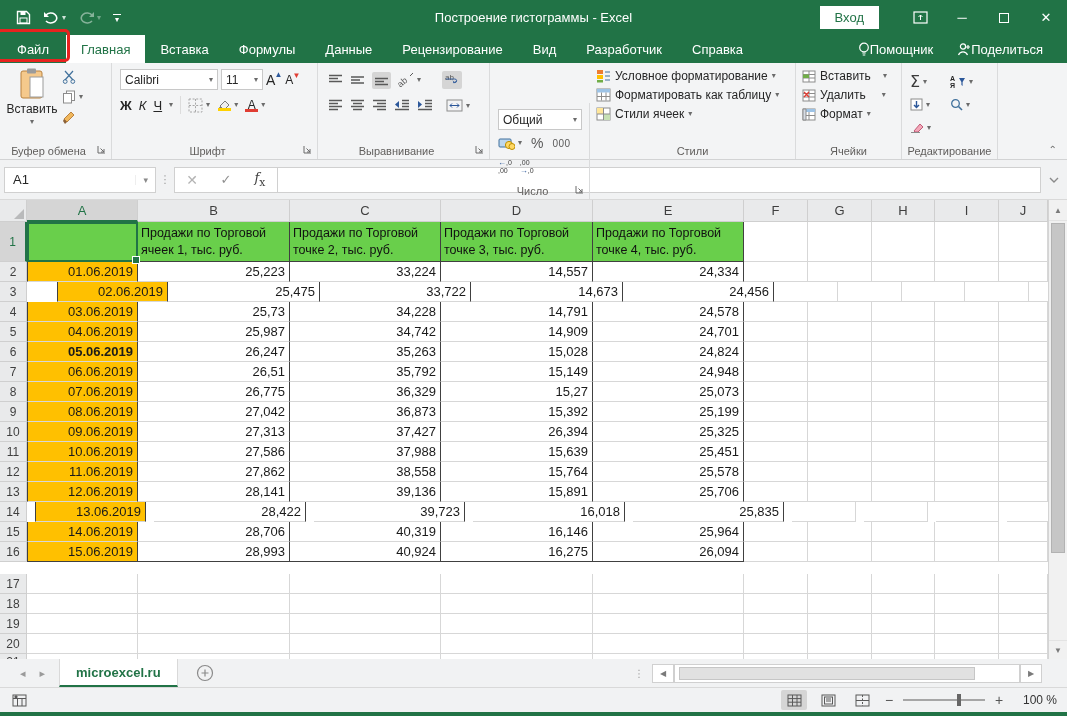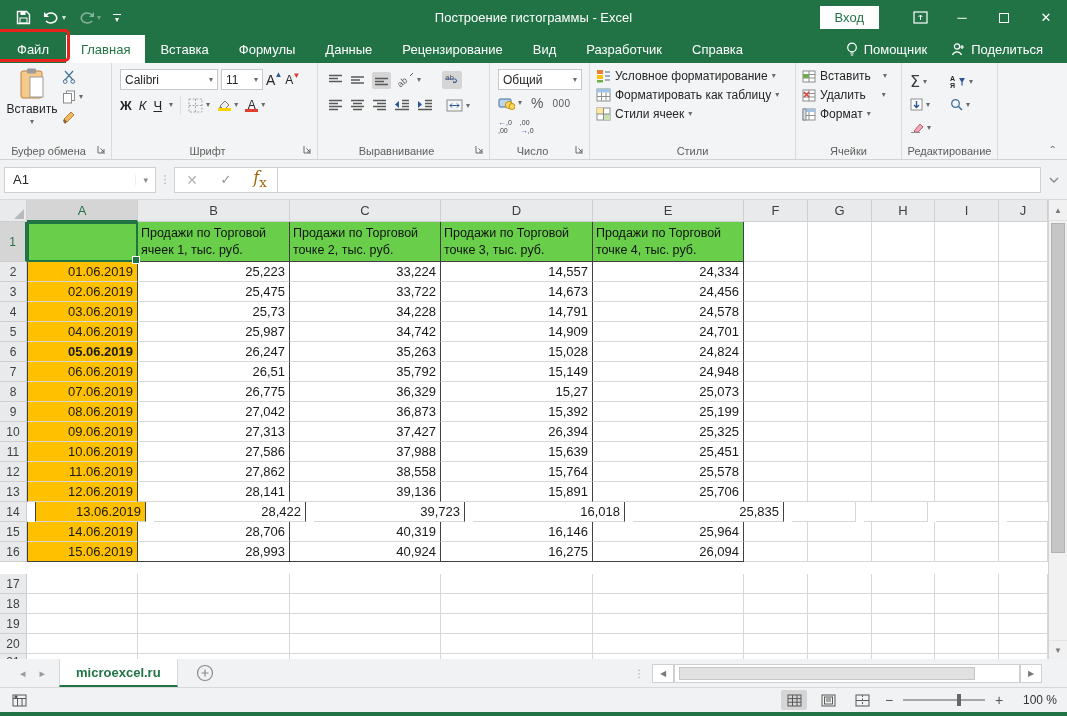--- a/index.html
+++ b/index.html
@@ -19,21 +19,21 @@
   .winbtn { width:42px; height:100%; display:flex; align-items:center; justify-content:center; color:#fff; font-size:13px; }
   .max-glyph { width:10px; height:10px; border:1px solid #fff; display:inline-block; }
 
   
   .tabrow { height:28px; background:#217346; display:flex; align-items:stretch; color:#fff; font-size:13px; position:relative; flex:0 0 auto; }
   .tab { padding:0 15px; display:flex; align-items:center; white-space:nowrap; }
   .tab.file { padding:0 17px; position:relative; }
   .file-annot { position:absolute; left:-4px; top:-6px; right:-4px; bottom:1px; border:3px solid #e8231f; border-radius:5px; pointer-events:none; }
   .tab.active { background:#fff; color:#217346; }
   .tabrow-right { margin-left:auto; display:flex; align-items:center; gap:4px; padding-right:14px; }
-  .tabrow-right .tab { padding:0 10px; gap:6px; }
+  .tabrow-right .tab { padding:0 10px; gap:0; }
 
   
   .ribbon { height:97px; background:#f3f4f5; border-bottom:1px solid #d2d3d4; display:flex; flex:0 0 auto; position:relative; font-size:12px; color:#3b3b3b; }
   .group { position:relative; height:100%; border-right:1px solid #dadbdc; flex:0 0 auto; }
   .grouplabel { position:absolute; bottom:2px; left:0; right:14px; text-align:center; font-size:11px; color:#605e5c; white-space:nowrap; }
   .launcher { position:absolute; bottom:4px; right:4px; width:11px; height:11px; display:flex; align-items:center; justify-content:center; }
   .carat { font-size:8px; color:#6b6b6b; line-height:1; }
   .rbtn { display:flex; align-items:center; gap:3px; }
   .pressed { background:#d5d5d5; border-radius:2px; }
   .selbox { background:#fff; border:1px solid #c8c8c8; height:21px; display:flex; align-items:center; padding:0 4px; font-size:12px; color:#262626; justify-content:space-between; }
@@ -64,21 +64,21 @@
 
   
   .fbar { height:40px; background:#f1f2f3; display:flex; align-items:center; padding:0 4px; flex:0 0 auto; border-bottom:1px solid #d9d9d9; }
   .namebox { width:152px; height:26px; background:#fff; border:1px solid #d0d0d0; display:flex; align-items:center; padding-left:8px; color:#262626; }
   .namebox .nbcaret { margin-left:auto; padding:0 7px; color:#8a8a8a; font-size:9px; border-left:1px solid #eee; }
   .fdots { width:18px; text-align:center; color:#a0a0a0; font-size:11px; letter-spacing:0; }
   .fbtns { height:26px; background:#fff; border:1px solid #d0d0d0; display:flex; align-items:center; gap:0; }
   .fbtns span { width:34px; text-align:center; }
   .fx-cancel { color:#b3b3b3; font-size:14px; }
   .fx-enter { color:#8f8f8f; font-size:13px; }
-  .fx-label { color:#a16207; font-size:16px; font-family:"DejaVu Serif", serif; }
+  .fx-label { color:#404040; font-size:13px; font-family:"DejaVu Serif", serif; }
   .finput { flex:1; height:26px; background:#fff; border:1px solid #d0d0d0; border-left:none; margin-right:4px; }
   .fchev { width:18px; display:flex; justify-content:center; color:#8a8a8a; }
 
   
   .gridwrap { height:459px; position:relative; flex:0 0 auto; background:#fff; overflow:hidden; }
   .gridrows { width:1048px; }
   .grow { display:flex; }
   .ch { height:22px; background:#e9eaeb; border-right:1px solid #cfcfcf; border-bottom:1px solid #cfcfcf; display:flex; align-items:center; justify-content:center; color:#3f3f3f; font-size:13px; }
   .ch.sel { background:#d5d5d5; border-bottom:2px solid #217346; color:#217346; }
   .corner { position:relative; }
@@ -375,21 +375,21 @@
       </div>
       <div class="grouplabel">Выравнивание</div>
       <div class="launcher">
         <svg width="9" height="9" viewBox="0 0 9 9">
             <path d="M1 1 v7 h7" fill="none" stroke="#6b6b6b"></path>
             <path d="M3.5 3.5 L7 7 M7 4 v3 h-3" fill="none" stroke="#6b6b6b"></path>
           </svg>
       </div>
     </div>
 
-    <div class="group" style="width:100px;">
+    <div class="group" style="width:100px;margin-top:40px;">
       <div class="numrow1">
         <div class="selbox" style="width:84px;">
           <span>Общий</span>
             <span class="carat">▾</span>
         </div>
       </div>
       <div class="numrow2">
         <span class="rbtn">
           <svg width="17" height="13" viewBox="0 0 17 13">
               <rect x="1" y="2" width="12" height="8" rx="1" fill="#bdd7ee" stroke="#41719c"></rect>
@@ -584,21 +584,21 @@
           <div class="cell num vdark" style="width: 152px; flex: 0 0 152px; height: 20px;">14,557</div>
           <div class="cell num vdark" style="width: 151px; flex: 0 0 151px; height: 20px;">24,334</div>
           <div class="cell" style="width: 64px; flex: 0 0 64px; height: 20px;"></div>
           <div class="cell" style="width: 64px; flex: 0 0 64px; height: 20px;"></div>
           <div class="cell" style="width: 63px; flex: 0 0 63px; height: 20px;"></div>
           <div class="cell" style="width: 64px; flex: 0 0 64px; height: 20px;"></div>
           <div class="cell" style="width: 49px; flex: 0 0 49px; height: 20px;"></div>
         </div>
         <div class="grow" style="height: 20px;">
           <div class="rh" style="height: 20px;">3</div>
-          <div class="cell date vdark ldark" style="width: 111px; flex: 0 0 111px; height: 20px;">02.06.2019</div>
+          <div class="cell date vdark ldark" style="width: 111px; flex: 0 0 111px; height: 20px; margin-left: 30px;">02.06.2019</div>
           <div class="cell num vdark" style="width: 152px; flex: 0 0 152px; height: 20px;">25,475</div>
           <div class="cell num vdark" style="width: 151px; flex: 0 0 151px; height: 20px;">33,722</div>
           <div class="cell num vdark" style="width: 152px; flex: 0 0 152px; height: 20px;">14,673</div>
           <div class="cell num vdark" style="width: 151px; flex: 0 0 151px; height: 20px;">24,456</div>
           <div class="cell" style="width: 64px; flex: 0 0 64px; height: 20px;"></div>
           <div class="cell" style="width: 64px; flex: 0 0 64px; height: 20px;"></div>
           <div class="cell" style="width: 63px; flex: 0 0 63px; height: 20px;"></div>
           <div class="cell" style="width: 64px; flex: 0 0 64px; height: 20px;"></div>
           <div class="cell" style="width: 49px; flex: 0 0 49px; height: 20px;"></div>
         </div>

